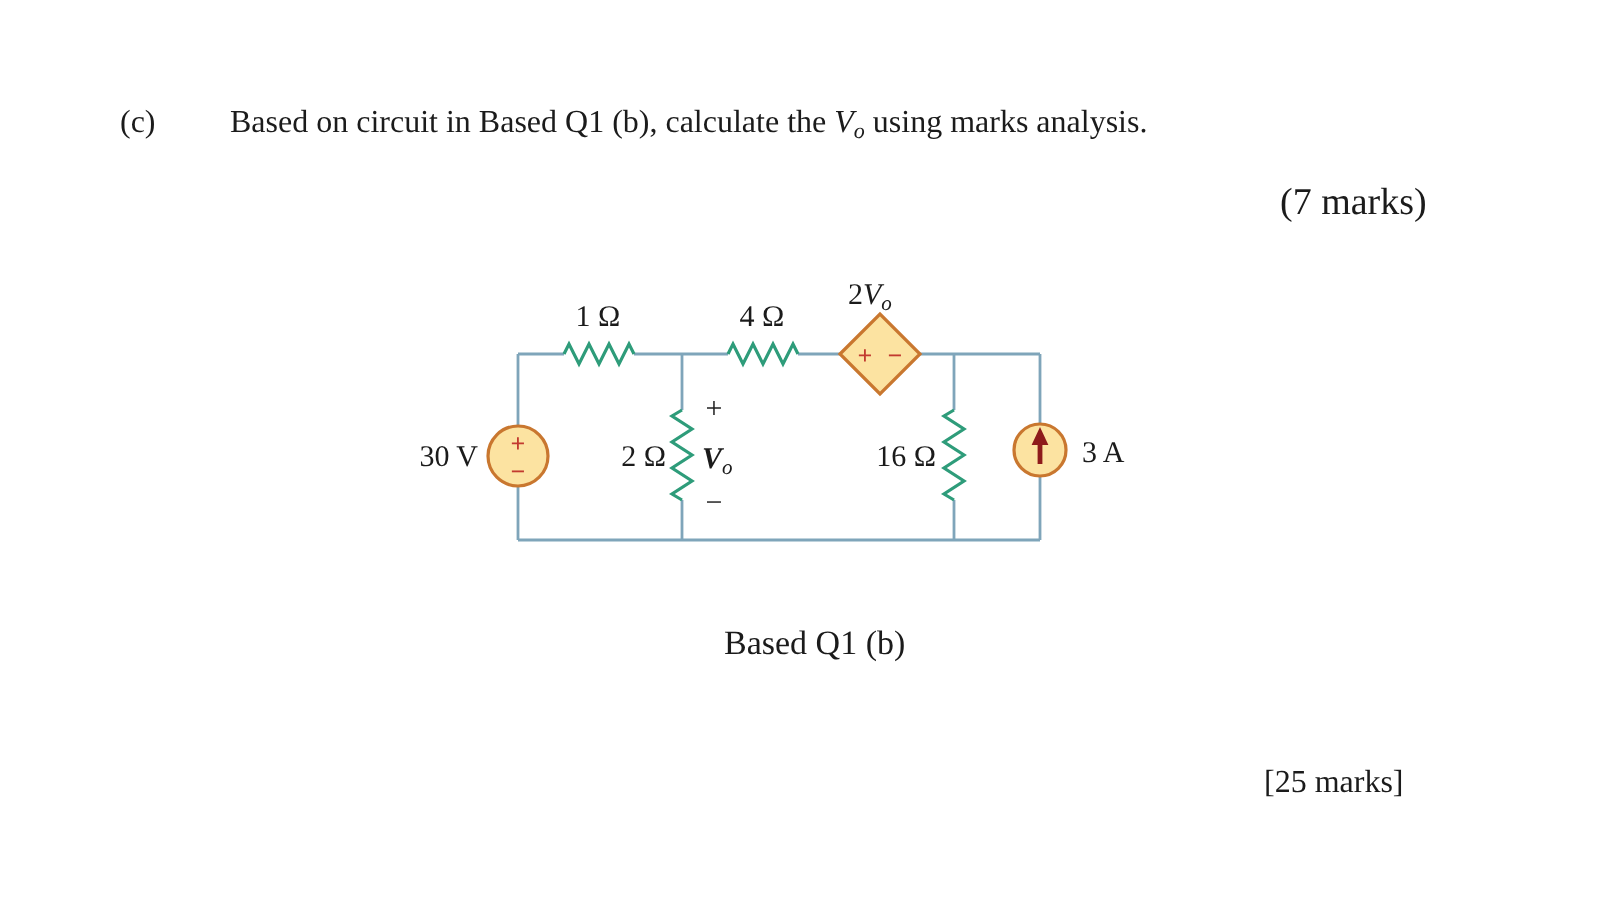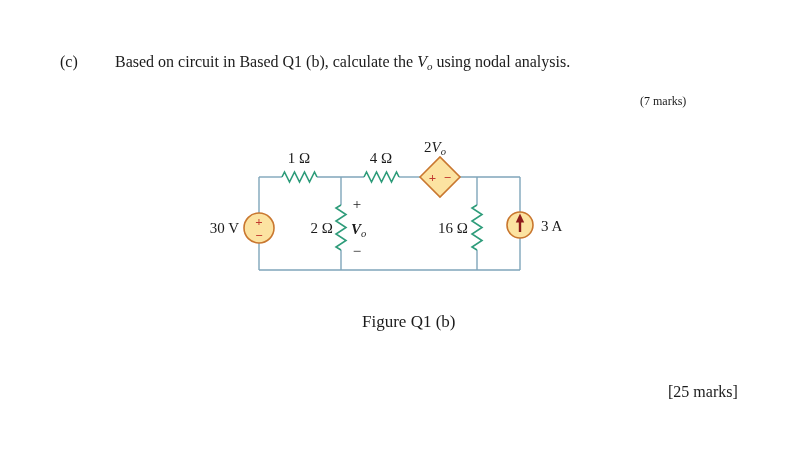--- a/index.html
+++ b/index.html
@@ -7,42 +7,42 @@
     --source-stroke:#C9772F; --symbol-red:#C23A2F; --arrow-red:#8E1B1B; --ink:#1B1B1B;
   }
   *{margin:0;padding:0;box-sizing:border-box;}
   html,body{width:799px;height:454px;background:#ffffff;overflow:hidden;}
   body{position:relative;font-family:"Liberation Serif","DejaVu Serif",serif;color:var(--ink);}
   .abs{position:absolute;}
   .q-label{left:60px;top:52px;font-size:16px;line-height:19px;}
   .q-text{left:115px;top:52px;font-size:16px;line-height:19px;white-space:nowrap;}
   .q-text i{font-style:italic;}
   .q-text sub{font-size:11px;font-style:italic;vertical-align:-3px;line-height:0;}
-  .marks-right{left:640px;top:92px;font-size:12px;line-height:19px;}
+  .marks-right{left:640px;top:92px;font-size:19px;line-height:19px;}
   .fig-caption{left:362px;top:311px;font-size:17px;line-height:21px;}
-  .total-marks{left:632px;top:382px;font-size:16px;line-height:19px;margin-left:36px;}
+  .total-marks{left:632px;top:382px;font-size:16px;line-height:19px;}
   svg{position:absolute;left:0;top:0;}
   svg text{font-family:"Liberation Serif","DejaVu Serif",serif;fill:var(--ink);font-size:15px;}
   .wire{stroke:var(--wire);stroke-width:1.4;fill:none;}
   .res{stroke:var(--resistor);stroke-width:1.6;fill:none;stroke-linejoin:miter;}
   .src{fill:var(--source-fill);stroke:var(--source-stroke);stroke-width:1.6;}
   .sym{fill:var(--symbol-red);font-size:13px;font-weight:bold;text-anchor:middle;}
   .arrow-line{stroke:var(--arrow-red);stroke-width:2.4;}
   .arrow-head{fill:var(--arrow-red);}
   .lbl-mid{text-anchor:middle;}
   .lbl-end{text-anchor:end;}
   .ital{font-style:italic;}
   .subsc{font-size:10.5px;font-style:italic;}
   .vo-bold{font-style:italic;font-weight:bold;}
 </style>
 </head>
 <body>
 
 <span class="abs q-label">(c)</span>
-<span class="abs q-text"><span>Based on circuit in Based Q1 (b), calculate the </span><i>V</i><sub>o</sub><span> using nodal analysis.</span></span>
+<span class="abs q-text"><span>Based on circuit in Based Q1 (b), calculate the </span><i>V</i><sub>o</sub><span> using marks analysis.</span></span>
 
 <span class="abs marks-right">(7 marks)</span>
 
 <svg width="799" height="454" viewBox="0 0 799 454">
   <g>
     <path class="wire" d="M259 177 H282"></path>
     <path class="wire" d="M317 177 H364"></path>
     <path class="wire" d="M399 177 H420"></path>
     <path class="wire" d="M460 177 H520"></path>
     <path class="wire" d="M259 177 V213"></path>
@@ -97,14 +97,14 @@
     <text x="541" y="231">3 A</text>
   </g>
 
   <g>
     <text class="lbl-mid" x="357" y="209">+</text>
     <text x="351" y="234"><tspan class="vo-bold">V</tspan><tspan class="subsc" dy="3">o</tspan></text>
     <text class="lbl-mid" x="357" y="256">−</text>
   </g>
 </svg>
 
-<span class="abs fig-caption">Figure Q1 (b)</span>
+<span class="abs fig-caption">Based Q1 (b)</span>
 <span class="abs total-marks">[25 marks]</span>
 
 </body></html>

